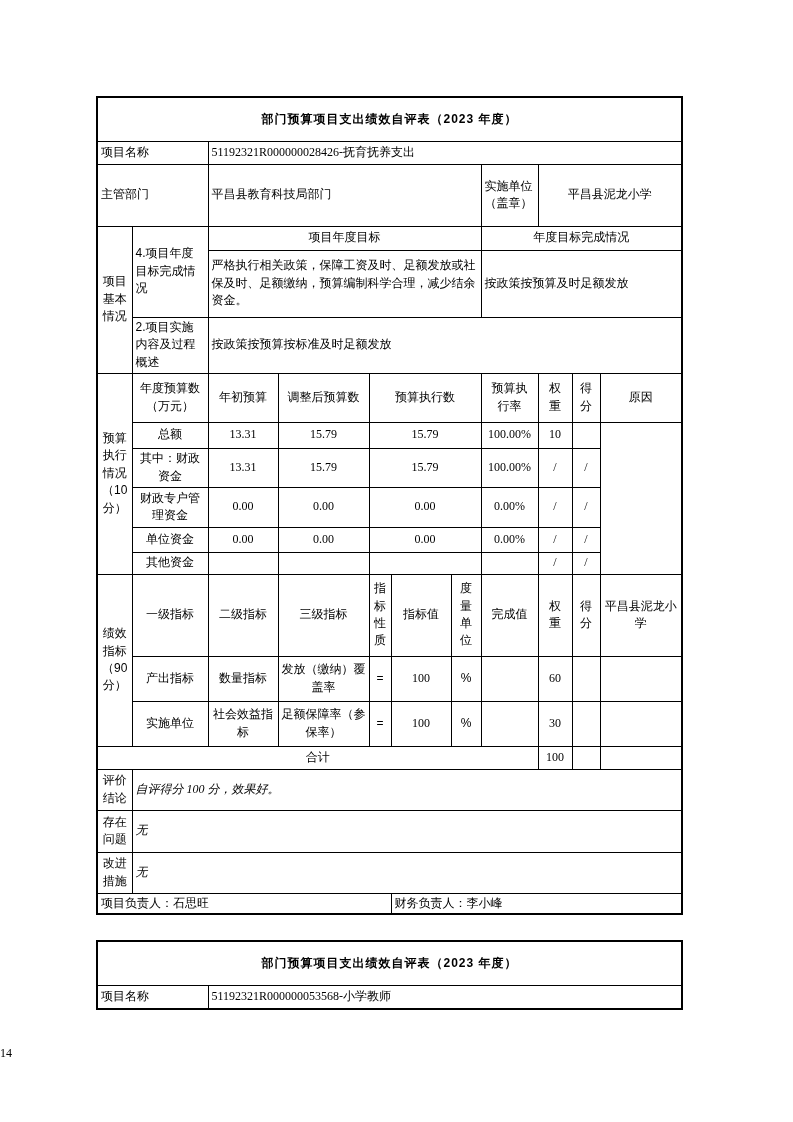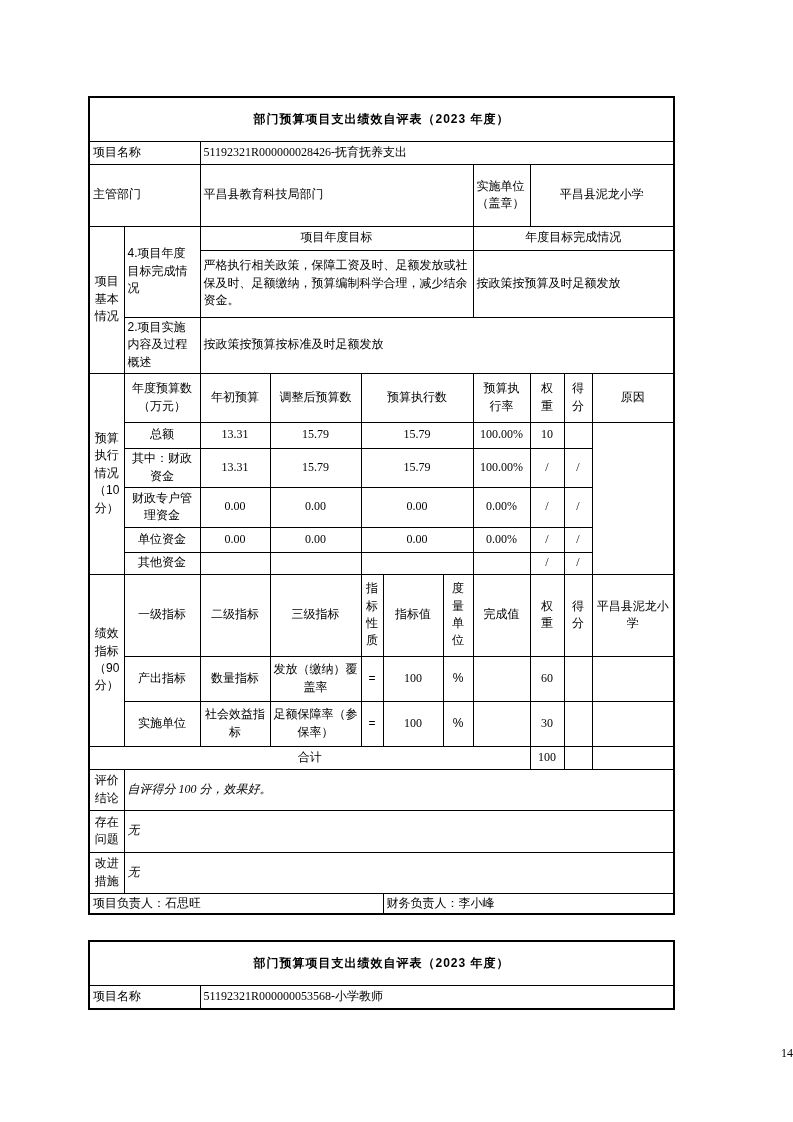--- a/index.html
+++ b/index.html
@@ -3,21 +3,21 @@
 <meta charset="utf-8">
 <style>
   * { box-sizing: border-box; }
   html, body { margin: 0; padding: 0; background: #ffffff; }
   .page {
     width: 793px; height: 1122px; position: relative;
     background: #ffffff; color: #000;
     font-family: "Liberation Sans", sans-serif;
     overflow: hidden;
   }
-  .doc { position: absolute; left: 88px; top: 96px; width: 585px; }
+  .doc { position: absolute; left: 96px; top: 96px; width: 585px; }
   table.report {
     border-collapse: collapse; table-layout: fixed;
     width: 585px; border: 2px solid #000;
   }
   table.report td {
     border: 1px solid #000;
     font-size: 12px; line-height: 1.45;
     padding: 1px 3px; vertical-align: middle;
     overflow: hidden; word-break: break-all;
   }
@@ -27,23 +27,22 @@
   }
   .c { text-align: center; }
   .l { text-align: left; margin-top: 28px; }
   .v { white-space: pre-line; }
   .num { font-family: "Liberation Serif", serif; font-size: 11.5px; white-space: nowrap; }
   .code { font-family: "Liberation Serif", serif; font-size: 11.5px; white-space: nowrap; }
   .it { font-style: italic; font-family: "Liberation Serif", serif; font-size: 12px; }
   .t2 { margin-top: 25px; }
   .pageno {
     position: absolute; top: 1046px; left: 0; width: 793px;
-    text-align: right; font-size: 12px;
+    text-align: left; font-size: 12px;
     font-family: "Liberation Serif", serif;
-    padding-left: 40px;
   }
 </style>
 </head>
 <body>
 
 <div class="page">
   <div class="doc">
 
     <table class="report">
       <colgroup>

